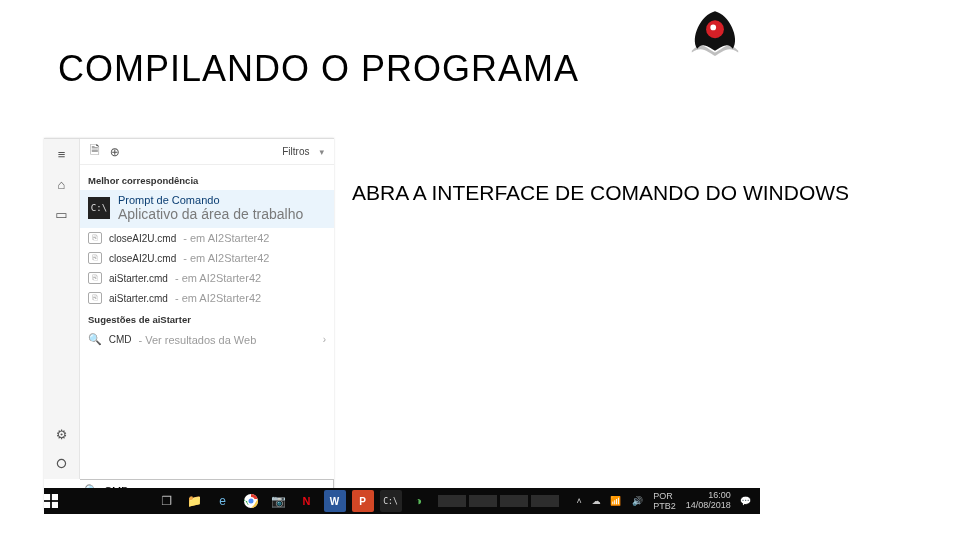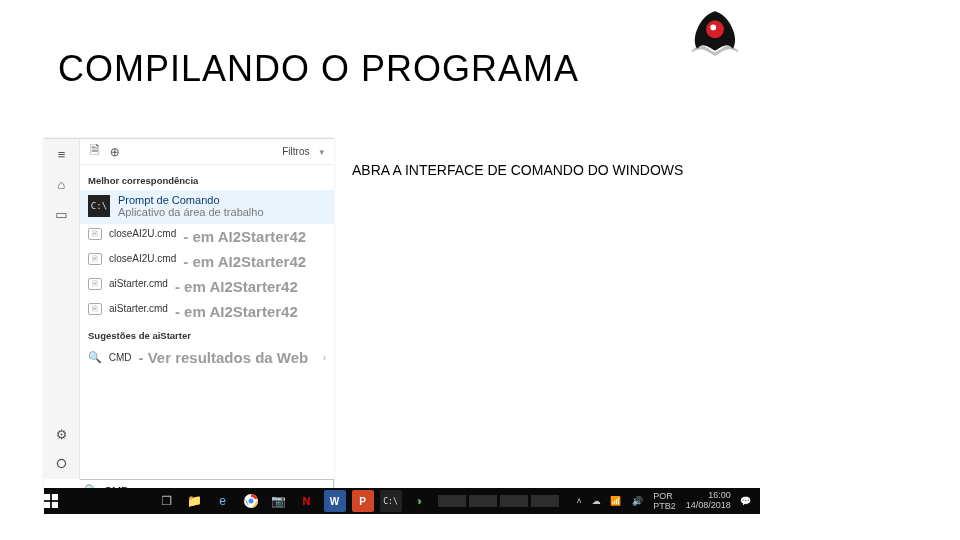--- a/index.html
+++ b/index.html
@@ -3,43 +3,43 @@
 <meta charset="utf-8">
 <style>
   * { box-sizing: border-box; margin: 0; padding: 0; }
   html, body { width: 960px; height: 540px; background: #fff; font-family: "Segoe UI", Arial, sans-serif; overflow: hidden; }
   .slide { position: relative; width: 760px; height: 540px; }
 
   .title { position: absolute; left: 58px; top: 48px; font-size: 36px; letter-spacing: 1px; font-weight: 400; }
 
   .duke-logo { position: absolute; right: 18px; top: 6px; width: 54px; height: 50px; }
 
-  .instruction { position: absolute; left: 352px; top: 161px; width: 520px; font-size: 14px; line-height: 1.3; }
+  .instruction { position: absolute; left: 352px; top: 179px; width: 520px; font-size: 21px; line-height: 1.3; }
 
   
   .win-panel { position: absolute; left: 44px; top: 138px; width: 290px; height: 372px; border-top: 1px solid #ddd; background: #fff; font-size: 10px; color: #333; box-shadow: 0 0 2px rgba(0,0,0,.15); }
   .left-rail { position: absolute; left: 0; top: 0; width: 36px; height: 340px; background: #f5f5f5; border-right: 1px solid #e5e5e5; display: flex; flex-direction: column; align-items: center; }
   .left-rail .rail-ic { width: 36px; height: 30px; display: flex; align-items: center; justify-content: center; font-size: 13px; color: #555; cursor: pointer; }
   .left-rail .spacer { flex: 1; }
   .panel-top { margin-left: 36px; height: 26px; display: flex; align-items: center; justify-content: flex-end; gap: 10px; padding: 0 10px; border-bottom: 1px solid #eee; font-size: 10px; color: #444; }
   .top-left-iconset { display: flex; align-items: center; gap: 10px; margin-right: auto; }
   .top-ic { font-size: 12px; color: #555; }
   .chev { font-size: 9px; color: #888; }
 
   .panel-body { margin-left: 36px; padding: 4px 0; }
   .section-label { padding: 6px 8px 4px; font-weight: 600; font-size: 9.5px; color: #333; }
   .best-match { display: flex; align-items: center; gap: 8px; padding: 4px 8px 6px; background: #eaf4fc; }
   .cmd-ic { width: 22px; height: 22px; background: #222; display: flex; align-items: center; justify-content: center; color: #ddd; font-size: 9px; font-family: monospace; }
   .bm-title { font-size: 11px; color: #0a3d72; font-weight: 500; }
-  .bm-sub { font-size: 11px; color: #7a7a7a; }
-
-  .app-row { display: flex; align-items: flex-start; gap: 7px; padding: 4px 8px; cursor: pointer; }
+  .bm-sub { font-size: 14px; color: #7a7a7a; }
+
+  .app-row { display: flex; align-items: center; gap: 7px; padding: 4px 8px; cursor: pointer; }
   .row-ic { width: 14px; height: 12px; border: 1px solid #aaa; border-radius: 2px; font-size: 7px; color: #888; display: flex; align-items: center; justify-content: center; }
   .row-name { font-size: 10px; color: #333; }
-  .row-src { font-size: 15px; color: #9b9b9b; font-weight: bold; }
+  .row-src { font-size: 11px; color: #9b9b9b; }
   .row-arrow { margin-left: auto; color: #aaa; font-size: 10px; }
 
   .web-row { display: flex; align-items: center; gap: 7px; padding: 4px 8px; cursor: pointer; }
   .web-ic { font-size: 11px; color: #666; }
 
   
   .taskbar { position: absolute; left: 44px; right: 0; bottom: 26px; height: 26px; background: #0a0a0a; display: flex; align-items: center; color: #cfcfcf; font-size: 10px; }
   .cortana { position: absolute; left: 36px; top: 340px; width: 254px; height: 24px; background: #fff; border: 1px solid #c4c4c4; border-left: none; display: flex; align-items: center; }
   .start-btn { width: 32px; height: 24px; display: flex; align-items: center; justify-content: center; font-size: 14px; color: #fff; }
   .search-ic { width: 24px; display: flex; align-items: center; justify-content: center; color: #555; font-size: 12px; }

